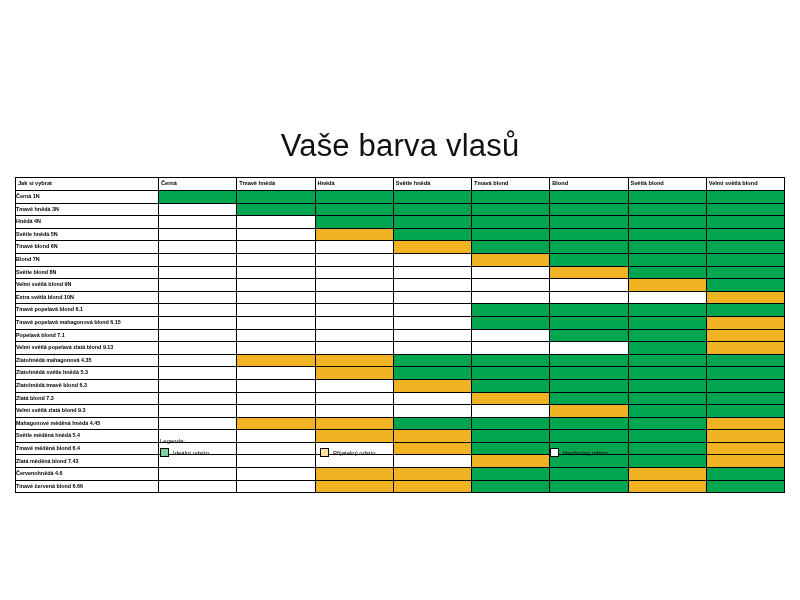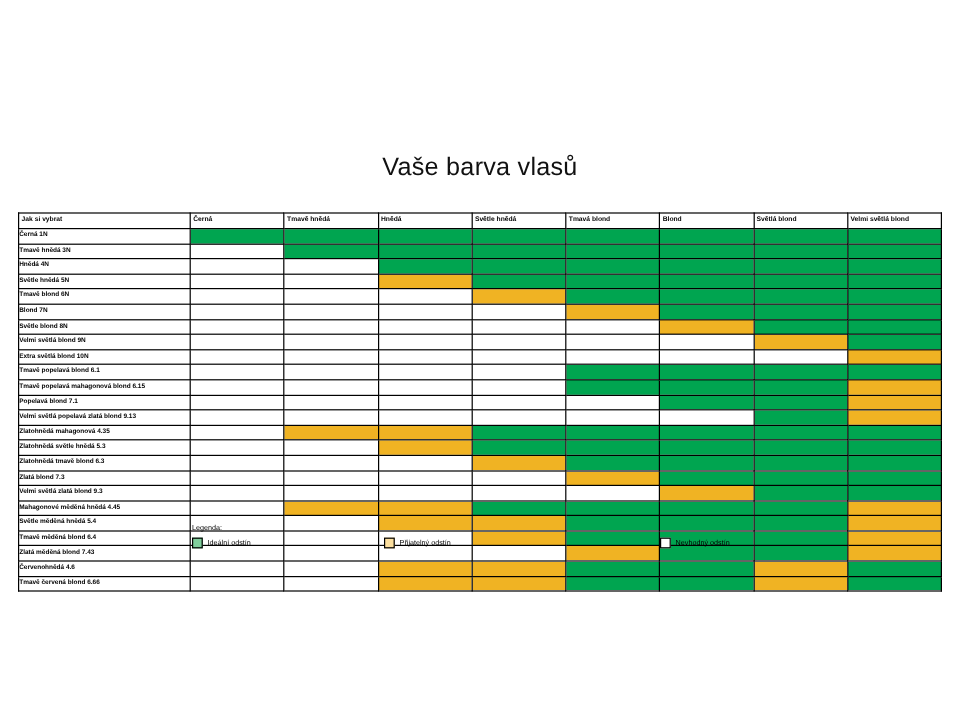--- a/index.html
+++ b/index.html
@@ -20,21 +20,21 @@
     width: 800px;
     height: 600px;
     background: #ffffff;
   }
   .title {
     position: absolute;
     left: 0;
     top: 128px;
     width: 800px;
     text-align: center;
-    font-size: 21px;
+    font-size: 31px;
     color: #111111;
     font-weight: normal;
     letter-spacing: 0.2px;
   }
   .matrix {
     position: absolute;
     left: 15px;
     top: 177px;
     width: 770px;
     border-collapse: collapse;

